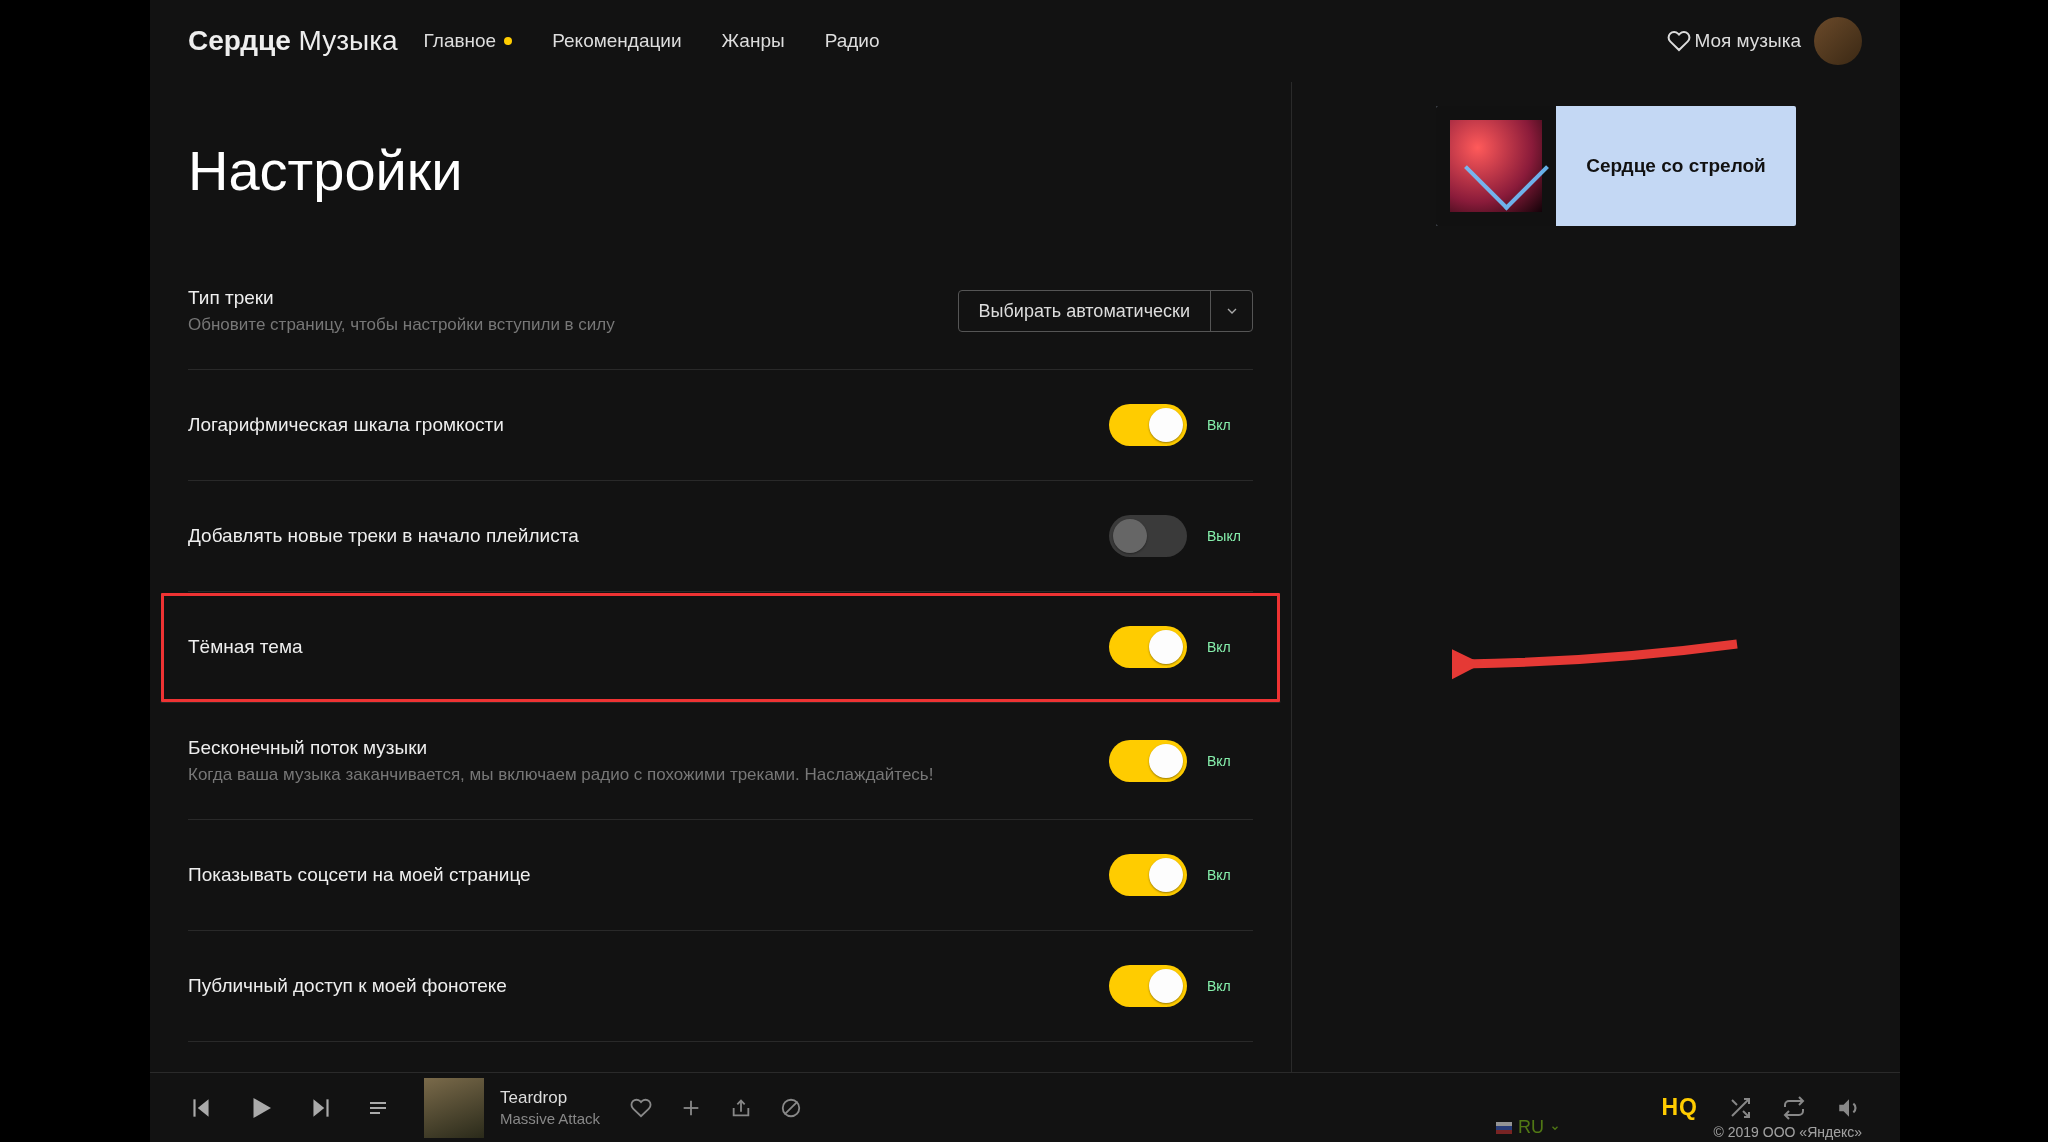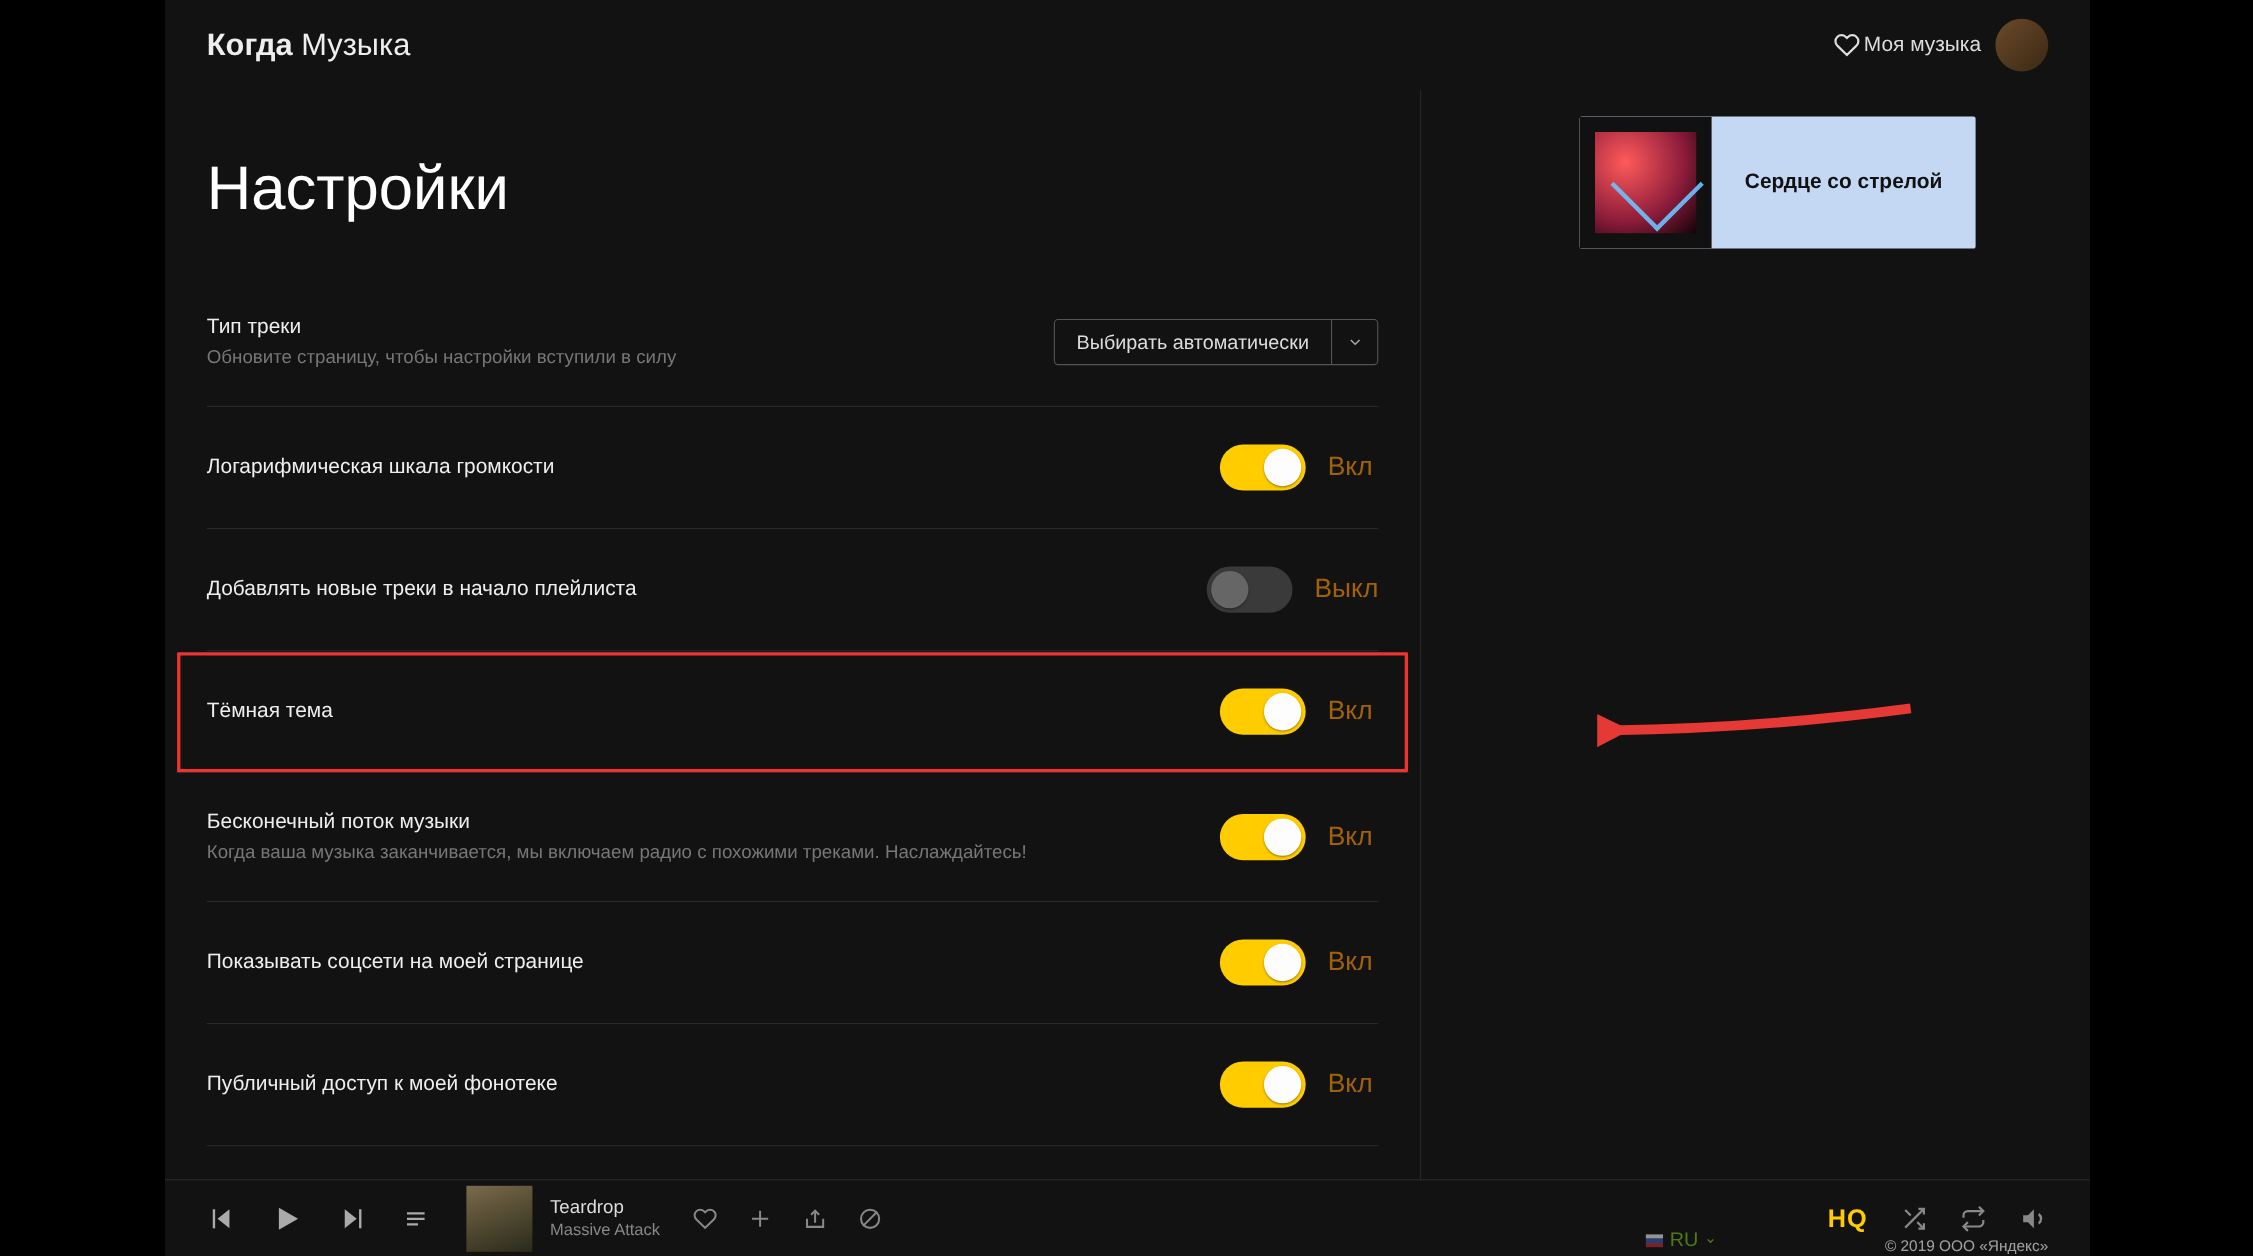--- a/index.html
+++ b/index.html
@@ -41,21 +41,21 @@
   .select-label{padding:0 20px;font-size:18px;color:#ddd}
   .select-caret{width:42px;height:100%;border-left:1px solid #555;display:flex;align-items:center;justify-content:center;color:#aaa}
   
   .toggle-wrap{display:flex;align-items:center;gap:20px}
   .toggle{width:78px;height:42px;border-radius:21px;position:relative;cursor:pointer}
   .toggle .knob{position:absolute;top:4px;width:34px;height:34px;border-radius:50%;background:#fdfdfd;box-shadow:0 1px 2px rgba(0,0,0,.4)}
   .toggle.on{background:#ffcc00}
   .toggle.on .knob{right:4px}
   .toggle.off{background:#3a3a3a}
   .toggle.off .knob{left:4px;background:#666}
-  .toggle-state{font-size:24px;color:#a16207;min-width:46px}
+  .toggle-state{font-size:14px;color:#86efac;min-width:46px}
   
   .promo{display:flex;background:#c4d8f4;width:360px;height:120px;overflow:hidden;border-radius:2px;margin:0 auto; margin-left:120px}
   .promo-img{width:120px;height:120px;background:#111;display:flex;align-items:center;justify-content:center}
   .promo-img .art{width:92px;height:92px;background:radial-gradient(circle at 30% 30%,#ff5a5a,#8a1b3a 60%,#120208);position:relative}
   .promo-img .art::after{content:"";position:absolute;left:18px;top:18px;width:56px;height:56px;border-bottom:4px solid #6fc2ff;border-left:4px solid #6fc2ff;transform:rotate(-45deg) translate(6px,6px);opacity:.9}
   .promo-text{flex:1;display:flex;align-items:center;justify-content:center;color:#111;font-weight:700;font-size:19px}
   
   .arrow{position:absolute;left:1302px;top:632px;pointer-events:none}
   
   .player{position:absolute;left:0;right:0;bottom:0;height:70px;border-top:1px solid #2a2a2a;display:flex;align-items:center;padding:0 38px;font-size:15px;color:#666;background:#121212}
@@ -73,21 +73,27 @@
   svg{display:block}
 </style>
 </head>
 <body>
 
 <div class="app">
   <div class="page">
 
     <div class="header">
       <div class="logo">
-        <span class="logo-text"><span>Когда</span> <span class="light">Музыка</span></span>
+        <span class="logo-text"><span>Сердце</span> <span class="light">Музыка</span></span>
+      </div>
+      <div class="nav">
+        <a class="dot">Главное</a>
+        <a>Рекомендации</a>
+        <a>Жанры</a>
+        <a>Радио</a>
       </div>
       <div class="header-right">
         <span class="heart-icon">
           <svg width="24" height="24" viewBox="0 0 24 24" fill="none" stroke="currentColor" stroke-width="2">
               <path d="M20.8 4.6a5.5 5.5 0 0 0-7.8 0L12 5.6l-1-1a5.5 5.5 0 1 0-7.8 7.8l1 1L12 21l7.8-7.6 1-1a5.5 5.5 0 0 0 0-7.8z"></path>
             </svg>
         </span>
         <span class="my-music">Моя музыка</span>
         <div class="avatar"></div>
       </div>

